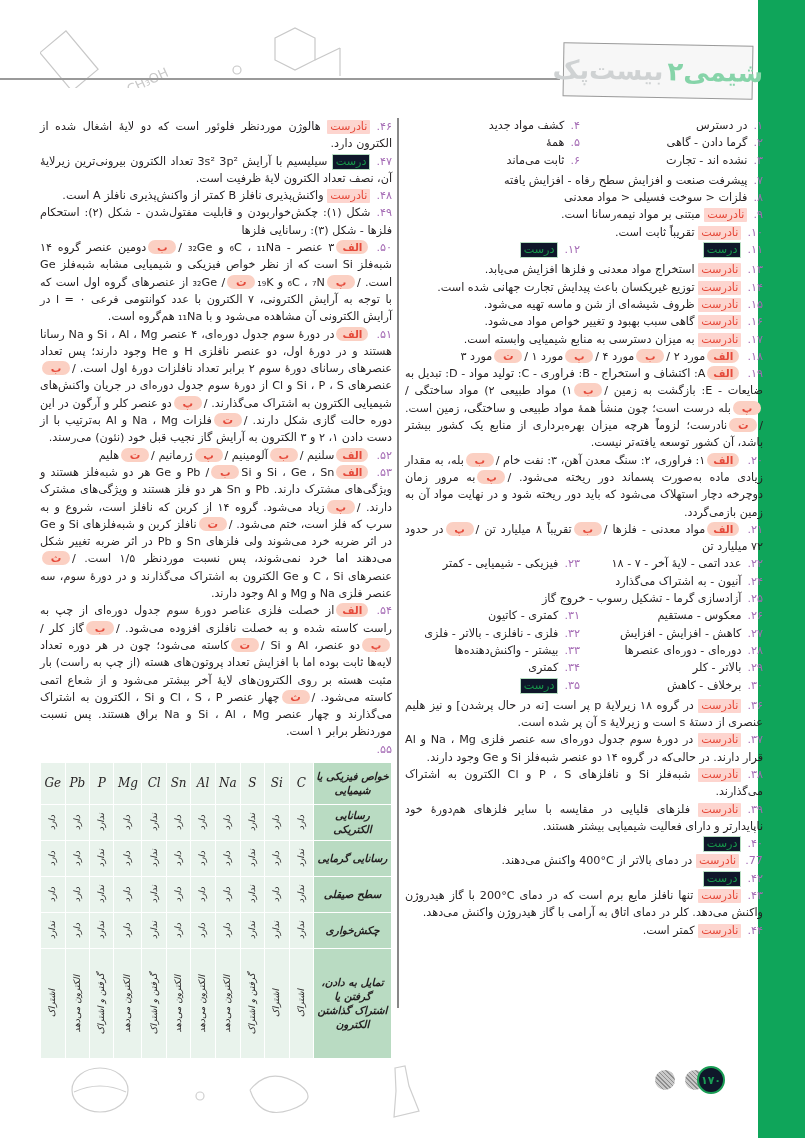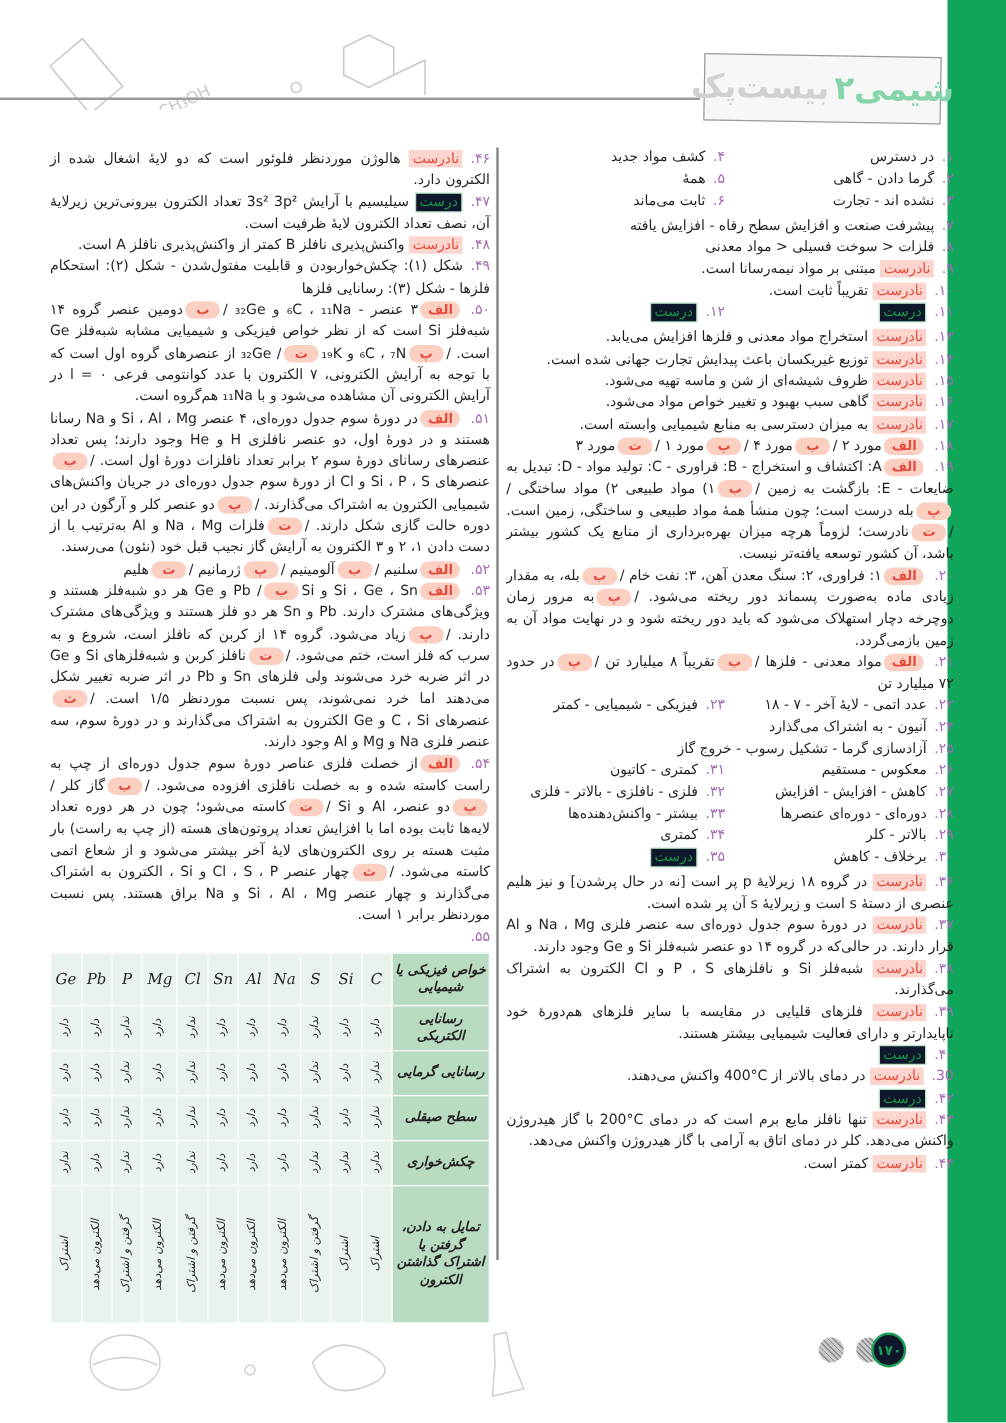--- a/index.html
+++ b/index.html
@@ -115,21 +115,21 @@
     <div class="item"><span class="num">۲۹.</span><span>بالاتر - کلر</span></div>
     <div class="item"><span class="num">۳۴.</span><span>کمتری</span></div>
     <div class="item"><span class="num">۳۰.</span><span>برخلاف - کاهش</span></div>
     <div class="item"><span class="num">۳۵.</span><span class="tag true">درست</span></div>
   </div>
   <div class="item gap"><span class="num">۳۶.</span><span class="tag false">نادرست</span> <span>در گروه ۱۸ زیرلایهٔ p پر است [نه در حال پرشدن] و نیز هلیم عنصری از دستهٔ s است و زیرلایهٔ s آن پر شده است.</span></div>
   <div class="item"><span class="num">۳۷.</span><span class="tag false">نادرست</span> <span>در دورهٔ سوم جدول دوره‌ای سه عنصر فلزی Na ، Mg و Al قرار دارند. در حالی‌که در گروه ۱۴ دو عنصر شبه‌فلز Si و Ge وجود دارند.</span></div>
   <div class="item"><span class="num">۳۸.</span><span class="tag false">نادرست</span> <span>شبه‌فلز Si و نافلزهای P ، S و Cl الکترون به اشتراک می‌گذارند.</span></div>
   <div class="item"><span class="num">۳۹.</span><span class="tag false">نادرست</span> <span>فلزهای قلیایی در مقایسه با سایر فلزهای هم‌دورهٔ خود ناپایدارتر و دارای فعالیت شیمیایی بیشتر هستند.</span></div>
   <div class="item"><span class="num">۴۰.</span><span class="tag true">درست</span></div>
-  <div class="item"><span class="num">30.</span><span class="tag false">نادرست</span> <span>در دمای بالاتر از ‎400°C‎ واکنش می‌دهند.</span></div>
+  <div class="item"><span class="num">77.</span><span class="tag false">نادرست</span> <span>در دمای بالاتر از ‎400°C‎ واکنش می‌دهند.</span></div>
   <div class="item"><span class="num">۴۲.</span><span class="tag true">درست</span></div>
   <div class="item"><span class="num">۴۳.</span><span class="tag false">نادرست</span> <span>تنها نافلز مایع برم است که در دمای ‎200°C‎ با گاز هیدروژن واکنش می‌دهد. کلر در دمای اتاق به آرامی با گاز هیدروژن واکنش می‌دهد.</span></div>
   <div class="item"><span class="num">۴۴.</span><span class="tag false">نادرست</span> <span>کمتر است.</span></div>
 </div>
 
 <div class="col col-left">
   <div class="item"><span class="num">۴۶.</span><span class="tag false">نادرست</span> <span>هالوژن موردنظر فلوئور است که دو لایهٔ اشغال شده از الکترون دارد.</span></div>
   <div class="item"><span class="num">۴۷.</span><span class="tag true">درست</span> <span>سیلیسیم با آرایش ‎3s² 3p²‎ تعداد الکترون بیرونی‌ترین زیرلایهٔ آن، نصف تعداد الکترون لایهٔ ظرفیت است.</span></div>
   <div class="item"><span class="num">۴۸.</span><span class="tag false">نادرست</span> <span>واکنش‌پذیری نافلز B کمتر از واکنش‌پذیری نافلز A است.</span></div>
   <div class="item"><span class="num">۴۹.</span><span>شکل (۱): چکش‌خواربودن و قابلیت مفتول‌شدن - شکل (۲): استحکام فلزها - شکل (۳): رسانایی فلزها</span></div>

